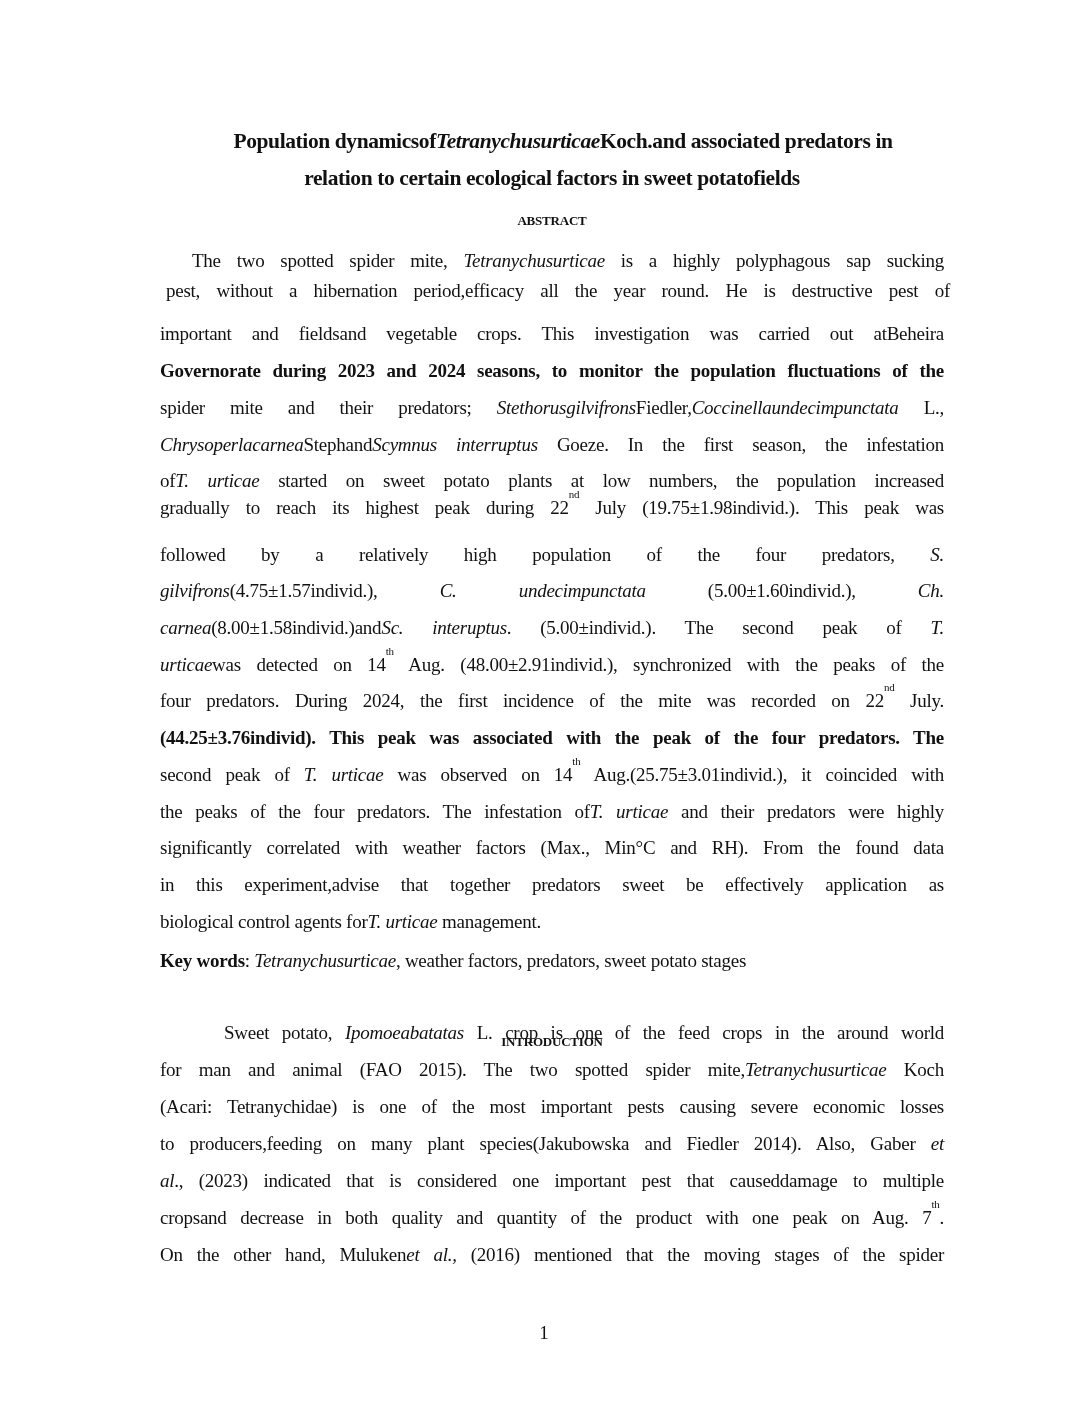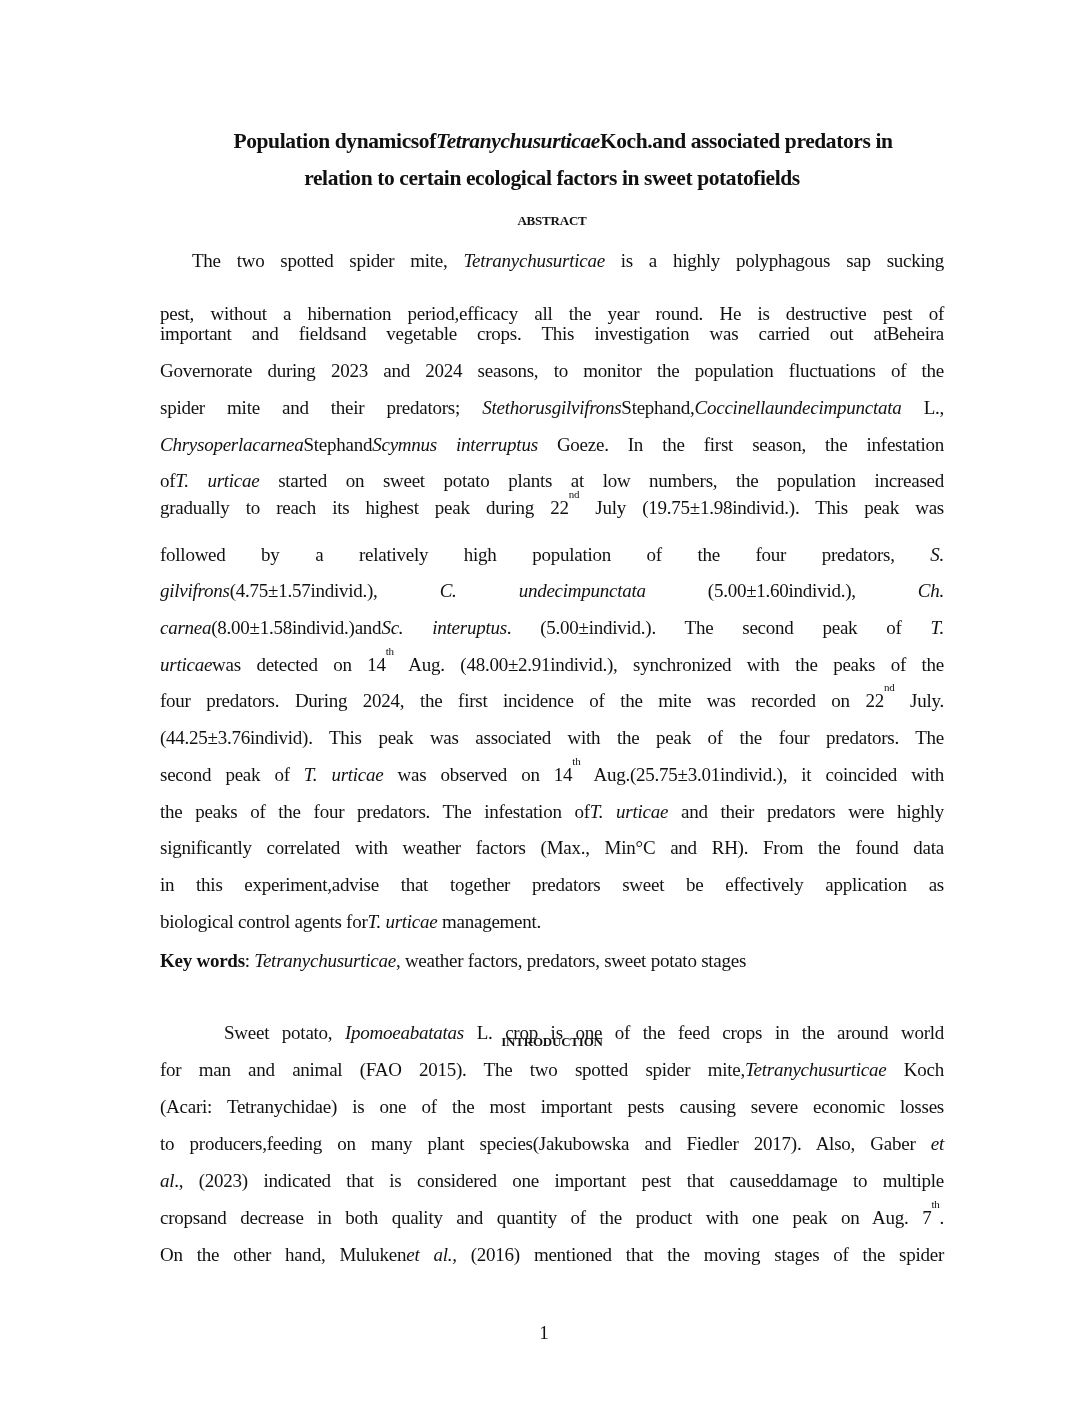--- a/index.html
+++ b/index.html
@@ -27,47 +27,47 @@
 </head>
 <body>
 
 <div class="page">
   <div class="title t1"><span>Population dynamicsof</span><i>Tetranychusurticae</i><span>Koch.and associated predators in</span></div>
   <div class="title t2"><span>relation to certain ecological factors in sweet potatofields</span></div>
 
   <div class="heading h-abs">ABSTRACT</div>
   <div>
       <div class="line indent1" style="top: 250px;"><span>The two spotted spider mite, </span><i>Tetranychusurticae</i><span> is a highly polyphagous sap sucking</span></div>
-      <div class="line" style="top: 303px;"><span>pest, without a hibernation period,efficacy all the year round. He is destructive pest of</span></div>
+      <div class="line" style="top: 280px; margin-left: 6px;"><span>pest, without a hibernation period,efficacy all the year round. He is destructive pest of</span></div>
       <div class="line" style="top: 323.4px;"><span>important and fieldsand vegetable crops. This investigation was carried out atBeheira</span></div>
-      <div class="line" style="top: 360.1px;"><span>Governorate during 2023 and 2024 seasons, to monitor the population fluctuations of the</span></div>
-      <div class="line" style="top: 396.8px;"><span>spider mite and their predators; </span><i>Stethorusgilvifrons</i><span>Stephand,</span><i>Coccinellaundecimpunctata</i><span> L.,</span></div>
+      <div class="line" style="top: 360.1px; font-weight: bold;"><span>Governorate during 2023 and 2024 seasons, to monitor the population fluctuations of the</span></div>
+      <div class="line" style="top: 396.8px;"><span>spider mite and their predators; </span><i>Stethorusgilvifrons</i><span>Fiedler,</span><i>Coccinellaundecimpunctata</i><span> L.,</span></div>
       <div class="line" style="top: 433.5px;"><i>Chrysoperlacarnea</i><span>Stephand</span><i>Scymnus interruptus</i><span> Goeze. In the first season, the infestation</span></div>
       <div class="line" style="top: 470.2px;"><span>of</span><i>T. urticae</i><span> started on sweet potato plants at low numbers, the population increased</span></div>
       <div class="line" style="top: 497px;"><span>gradually to reach its highest peak during 22</span><sup>nd</sup><span> July (19.75±1.98individ.). This peak was</span></div>
       <div class="line" style="top: 543.6px;"><span>followed by a relatively high population of the four predators, </span><i>S.</i></div>
       <div class="line" style="top: 580.3px;"><i>gilvifrons</i><span>(4.75±1.57individ.), </span><i>C. undecimpunctata</i><span> (5.00±1.60individ.), </span><i>Ch.</i></div>
       <div class="line" style="top: 617px;"><i>carnea</i><span>(8.00±1.58individ.)and</span><i>Sc. interuptus</i><span>. (5.00±individ.). The second peak of </span><i>T.</i></div>
       <div class="line" style="top: 653.7px;"><i>urticae</i><span>was detected on 14</span><sup>th</sup><span> Aug. (48.00±2.91individ.), synchronized with the peaks of the</span></div>
       <div class="line" style="top: 690.4px;"><span>four predators. During 2024, the first incidence of the mite was recorded on 22</span><sup>nd</sup><span> July.</span></div>
-      <div class="line" style="top: 727.1px;"><span>(44.25±3.76individ). This peak was associated with the peak of the four predators. The</span></div>
+      <div class="line" style="top: 727.1px; font-weight: bold;"><span>(44.25±3.76individ). This peak was associated with the peak of the four predators. The</span></div>
       <div class="line" style="top: 763.8px;"><span>second peak of </span><i>T. urticae</i><span> was observed on 14</span><sup>th</sup><span> Aug.(25.75±3.01individ.), it coincided with</span></div>
       <div class="line" style="top: 800.5px;"><span>the peaks of the four predators. The infestation of</span><i>T. urticae</i><span> and their predators were highly</span></div>
       <div class="line" style="top: 837.2px;"><span>significantly correlated with weather factors (Max., Min°C and RH). From the found data</span></div>
       <div class="line" style="top: 873.9px;"><span>in this experiment,advise that together predators sweet be effectively application as</span></div>
       <div class="line last" style="top: 910.6px;"><span>biological control agents for</span><i>T. urticae</i><span> management.</span></div>
     </div>
 
   <div class="line last" style="top:950px;"><b>Key words</b><span>:  </span><i>Tetranychusurticae</i><span>, weather factors, predators, sweet potato stages</span></div>
 
   <div class="heading h-intro">INTRODUCTION</div>
   <div>
       <div class="line indent2" style="top: 1022px;"><span>Sweet potato, </span><i>Ipomoeabatatas</i><span> L. crop is one of the feed crops in the around world</span></div>
       <div class="line" style="top: 1059px;"><span>for man and animal (FAO 2015). The two spotted spider mite,</span><i>Tetranychusurticae</i><span> Koch</span></div>
       <div class="line" style="top: 1096px;"><span>(Acari: Tetranychidae) is one of the most important pests causing severe economic losses</span></div>
-      <div class="line" style="top: 1133px;"><span>to producers,feeding on many plant species(Jakubowska and Fiedler 2017). Also, Gaber </span><i>et</i></div>
+      <div class="line" style="top: 1133px;"><span>to producers,feeding on many plant species(Jakubowska and Fiedler 2014). Also, Gaber </span><i>et</i></div>
       <div class="line" style="top: 1170px;"><i>al</i><span>., (2023) indicated that is considered one important pest that causeddamage to multiple</span></div>
       <div class="line" style="top: 1207px;"><span>cropsand decrease in both quality and quantity of the product with one peak on Aug. 7</span><sup>th</sup><span>.</span></div>
       <div class="line" style="top: 1244px;"><span>On the other hand, Muluken</span><i>et al.,</i><span> (2016) mentioned that the moving stages of the spider</span></div>
     </div>
 </div>
 
 <div class="pagenum">1</div>
 
 </body></html>

